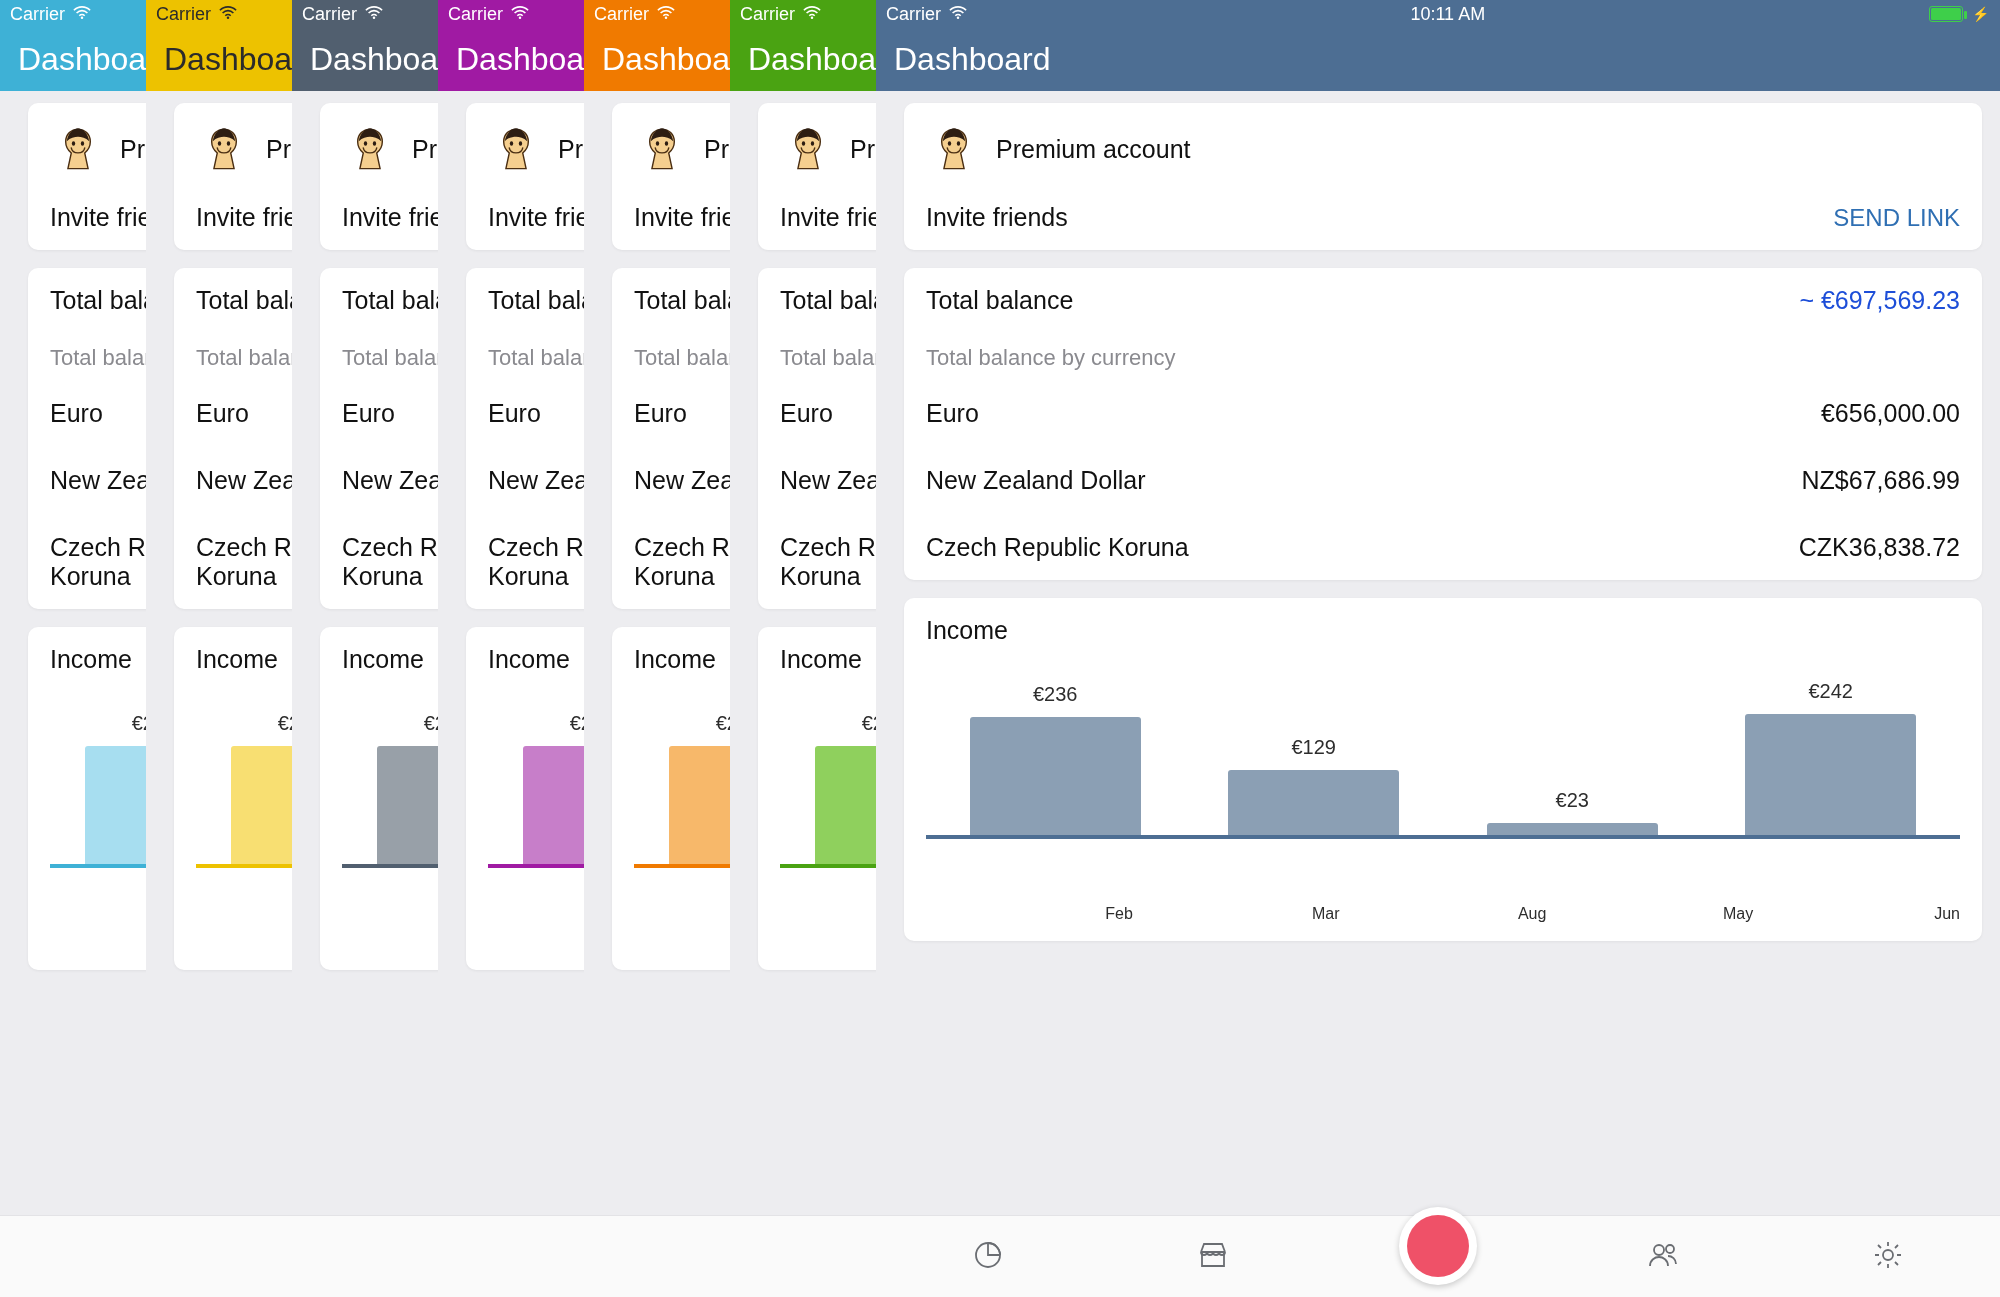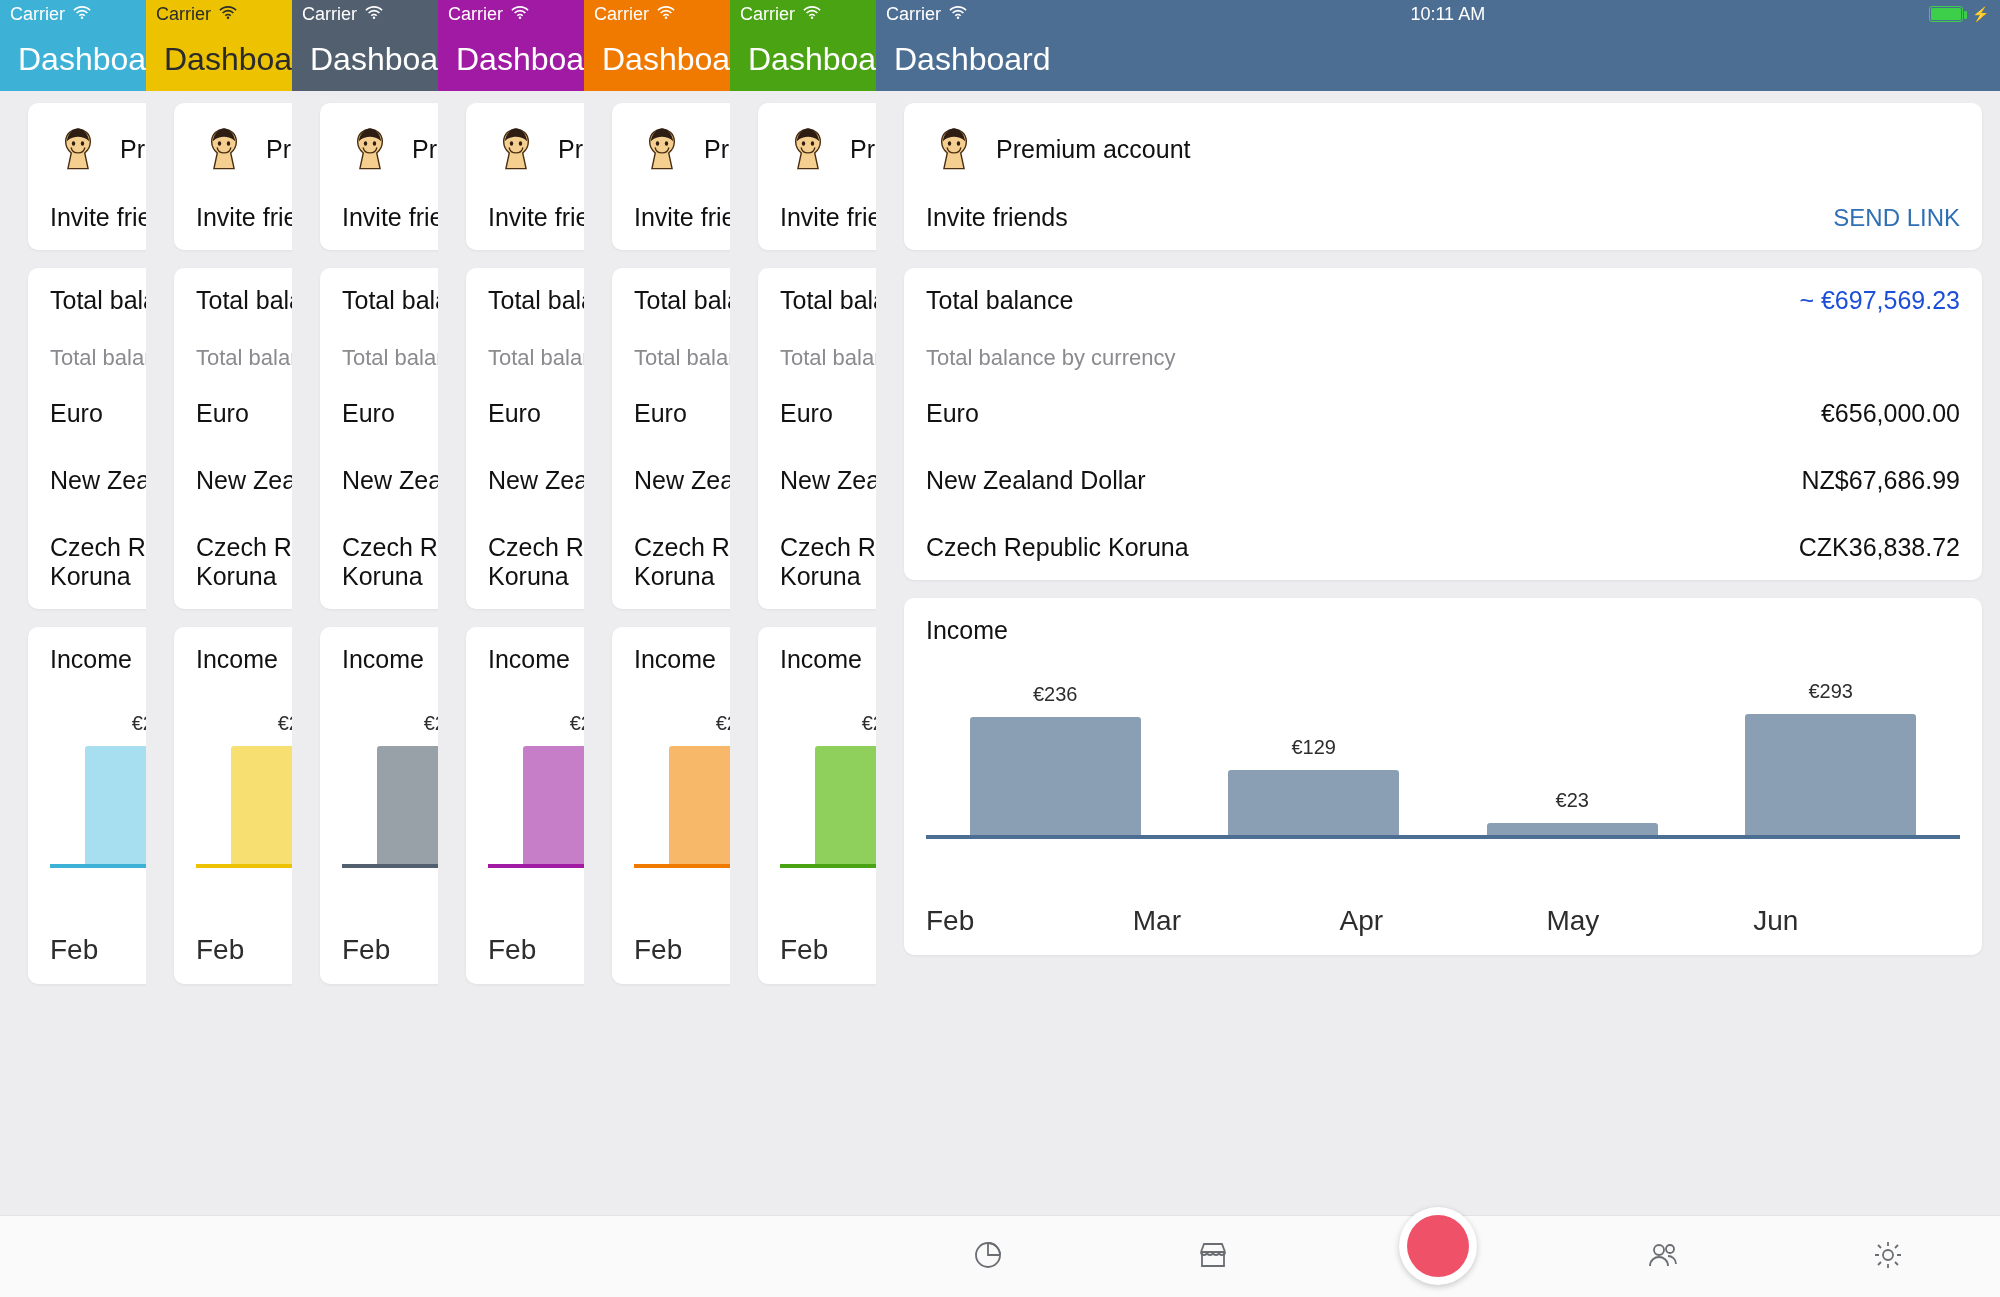--- a/index.html
+++ b/index.html
@@ -56,21 +56,21 @@
 .curr-rows { margin-top:28px; display:flex; flex-direction:column; gap:38px;}
 .curr-row { display:flex; justify-content:space-between; font-size:25px; color:#111;}
 .curr-row .amt { white-space:nowrap;}
 .income-title { font-size:25px; color:#111; margin-bottom:24px;}
 .chart-block { display:flex; flex-direction:column;gap:48px;}
 .bars { display:flex; align-items:flex-end; height:170px; border-bottom:4px solid var(--accent,#888); gap:0;}
 .barcol { flex:1; display:flex; flex-direction:column; align-items:center; justify-content:flex-end; height:100%;}
 .barlabel { font-size:20px; color:#2d2d2d; margin-bottom:8px; height:26px;}
 .bar { width:66%; border-radius:3px 3px 0 0;}
 .xlabels { display:flex; margin-top:18px;}
-.xlabels span { flex:1; text-align:left; font-size:28px; color:#2d2d2d;}
+.xlabels span { flex:1; text-align:right; font-size:16px; color:#2d2d2d;}
 .tabbar {
   position:absolute; left:0; right:0; bottom:0; height:82px;
   background:#fafafa; border-top:1px solid #e3e3e6;
   display:flex; align-items:center;
 }
 .tabbar .tab { flex:1; display:flex; align-items:center; justify-content:center; height:100%;}
 .tabbar svg { width:34px; height:34px; stroke:#6a6d72; fill:none; stroke-width:1.8;}
 .fab { width:78px; height:78px; border-radius:50%; background:#fff; box-shadow:0 2px 6px rgba(0,0,0,0.2); display:flex; align-items:center; justify-content:center; margin-top:-22px;}
 .fab .inner { width:62px; height:62px; border-radius:50%; background:#ef5168;}
 .tabbar.solo { justify-content:center; }
@@ -668,28 +668,28 @@
     </div>
               <div class="barcol">
       <div class="barlabel">€129</div>
       <div class="bar" style="height:65px;background:#8b9fb4"></div>
     </div>
               <div class="barcol">
       <div class="barlabel">€23</div>
       <div class="bar" style="height:12px;background:#8b9fb4"></div>
     </div>
               <div class="barcol">
-      <div class="barlabel">€293</div>
+      <div class="barlabel">€242</div>
       <div class="bar" style="height:121px;background:#8b9fb4"></div>
     </div>
             </div>
       <div class="xlabels">
               <span>Feb</span>
               <span>Mar</span>
-              <span>Apr</span>
+              <span>Aug</span>
               <span>May</span>
               <span>Jun</span>
             </div>
     </div>
         </div>
       </div>
       <div class="tabbar">
         <div class="tab">
           <span><svg viewBox="0 0 34 34">
               <circle cx="17" cy="17" r="12"></circle>

